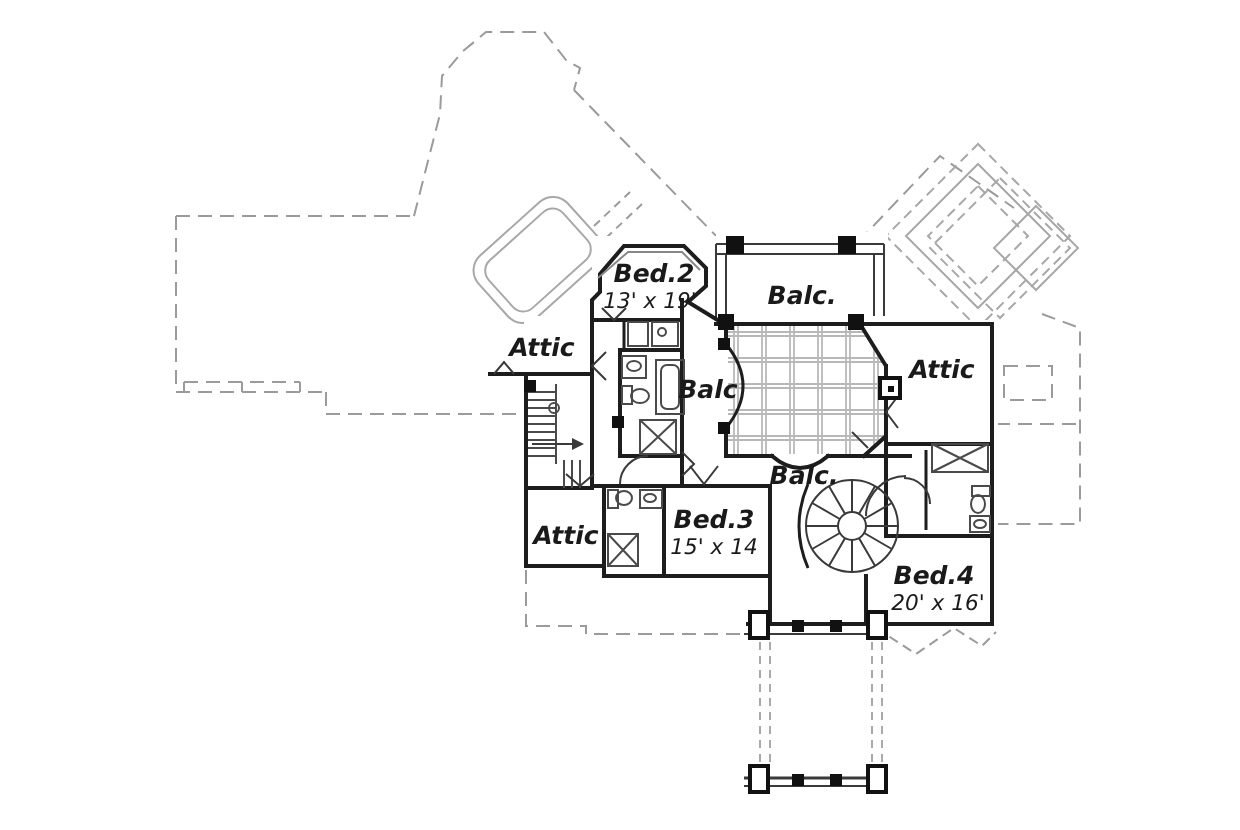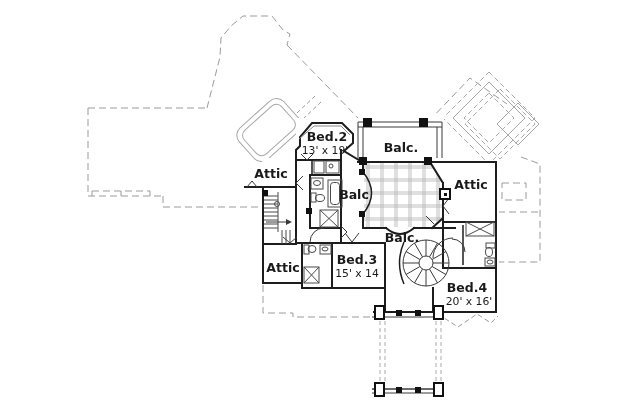--- a/index.html
+++ b/index.html
@@ -1,17 +1,17 @@
 <!DOCTYPE html>
 <html><head>
 <meta charset="utf-8">
 <style>
   html,body{margin:0;padding:0;background:#fff;}
   .plan-wrap{position:relative;width:620px;height:415px;background:#fff;overflow:hidden;
-             font-family:"DejaVu Sans","Liberation Sans",sans-serif;}
+             font-family:"DejaVu Sans","Liberation Sans",sans-serif;font-style:italic;}
   svg{display:block;}
   .roof{stroke:#9b9b9b;stroke-width:1;fill:none;stroke-dasharray:7 4;}
   .roof2{stroke:#a8a8a8;stroke-width:1;fill:none;}
   .roof2d{stroke:#a8a8a8;stroke-width:1;fill:none;stroke-dasharray:5 3;}
   .whitefill{fill:#ffffff;stroke:none;}
   .grid{stroke:#b8b8b8;stroke-width:0.9;fill:none;}
   .wall{stroke:#1d1d1d;stroke-width:2;fill:none;stroke-linecap:square;}
   .wall15{stroke:#1d1d1d;stroke-width:1.5;fill:none;}
   .thin{stroke:#3a3a3a;stroke-width:1;fill:none;}
   .fix{stroke:#4a4a4a;stroke-width:1;fill:none;}

